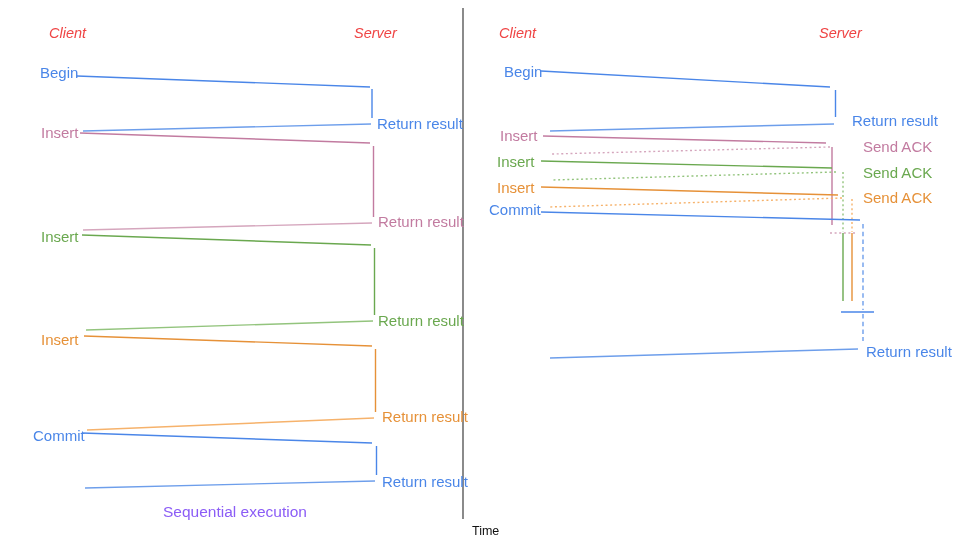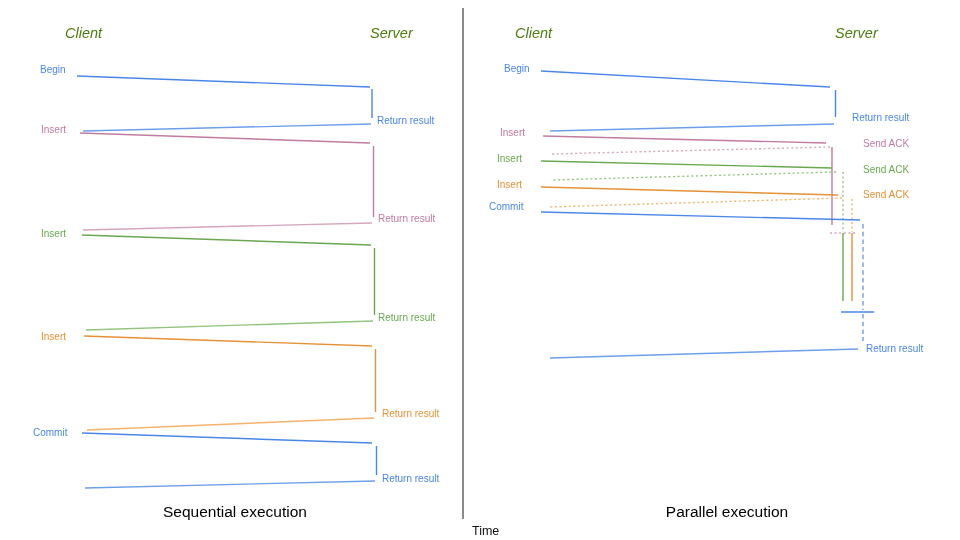--- a/index.html
+++ b/index.html
@@ -1,22 +1,22 @@
 <!DOCTYPE html>
 <html><head>
 <meta charset="utf-8">
 <style>
   html,body{margin:0;padding:0;background:#ffffff;}
   .stage{
     position:relative;width:960px;height:540px;background:#ffffff;overflow:hidden;
     font-family:"Liberation Sans", sans-serif;
   }
-  .lbl{position:absolute;font-size:10px;line-height:1.15;white-space:nowrap;}
-  .hdr{position:absolute;font-size:14.5px;font-style:italic;color:#4d7c0f;white-space:nowrap;margin-left:16px;}
-  .title{position:absolute;font-size:15.5px;color:#000000;text-align:center;white-space:nowrap;}
+  .lbl{position:absolute;font-size:15px;line-height:1.15;white-space:nowrap;}
+  .hdr{position:absolute;font-size:14.5px;font-style:italic;color:#ef4444;white-space:nowrap;}
+  .title{position:absolute;font-size:15.5px;color:#8b5cf6;text-align:center;white-space:nowrap;}
   .time{position:absolute;font-size:12.5px;color:#111111;white-space:nowrap;}
   .c-blue{color:#4a86e8;} .c-pink{color:#c27ba0;} .c-green{color:#6aa84f;} .c-orange{color:#e69138;}
   svg.wires{position:absolute;left:0;top:0;}
   svg.wires path{fill:none;stroke-width:1.4;}
   .s-blue{stroke:#4a86e8;} .s-lblue{stroke:#6d9eeb;}
   .s-pink{stroke:#c27ba0;} .s-lpink{stroke:#d5a6bd;}
   .s-green{stroke:#6aa84f;} .s-lgreen{stroke:#93c47d;}
   .s-orange{stroke:#e69138;} .s-lorange{stroke:#f6b26b;}
   .s-dark{stroke:#595959;stroke-width:1.2;}
   .s-bar{stroke:#4a86e8;stroke-width:2.4;}
@@ -146,17 +146,16 @@
   <span class="lbl c-green" style="left:497px;top:153px">Insert</span>
   <span class="lbl c-orange" style="left:497px;top:179px">Insert</span>
   <span class="lbl c-blue" style="left:489px;top:201px">Commit</span>
 
   <span class="lbl c-blue" style="left:852px;top:112px">Return result</span>
   <span class="lbl c-pink" style="left:863px;top:138px">Send ACK</span>
   <span class="lbl c-green" style="left:863px;top:164px">Send ACK</span>
   <span class="lbl c-orange" style="left:863px;top:189px">Send ACK</span>
   <span class="lbl c-blue" style="left:866px;top:343px">Return result</span>
 
-  <span class="title" style="left:617px;top:503px;width:220px">Parallel execution</span>
 
   <span class="time" style="left:472px;top:524px">Time</span>
 
 </div>
 
 </body></html>

